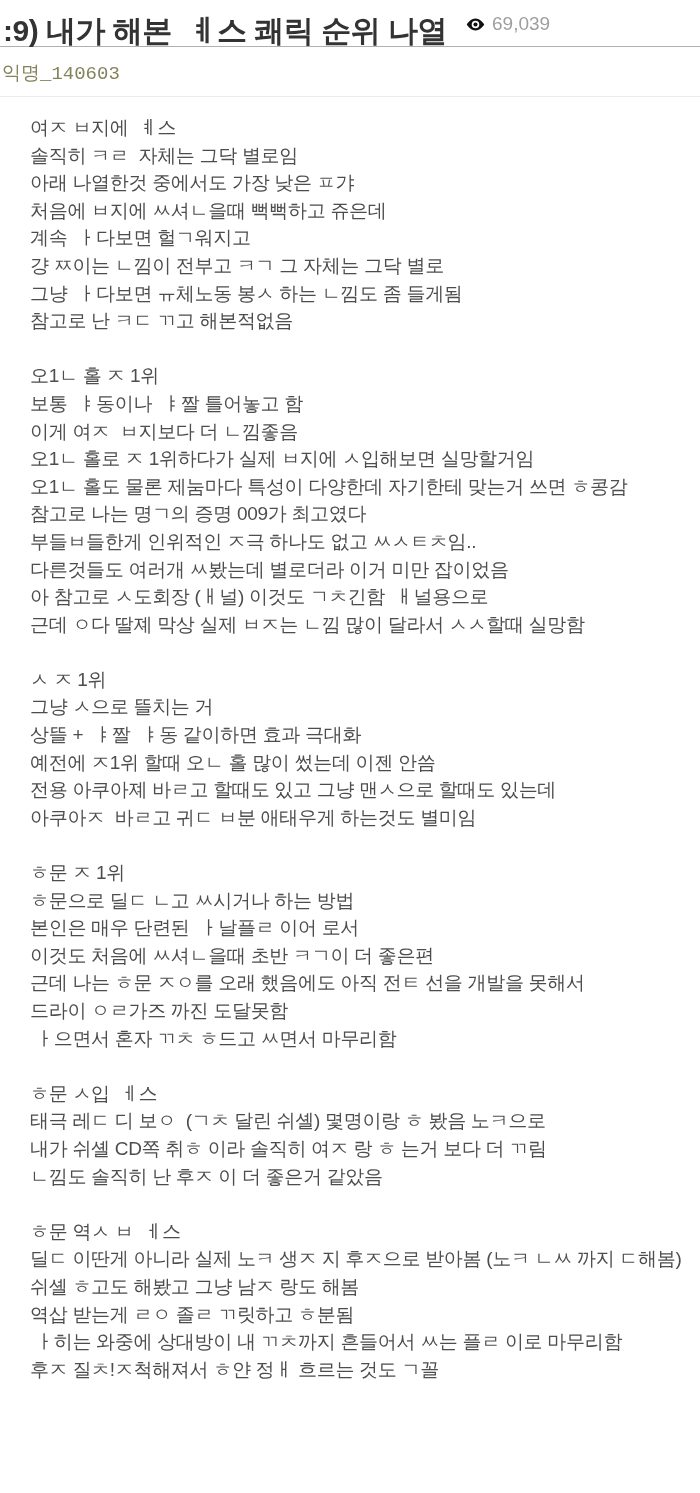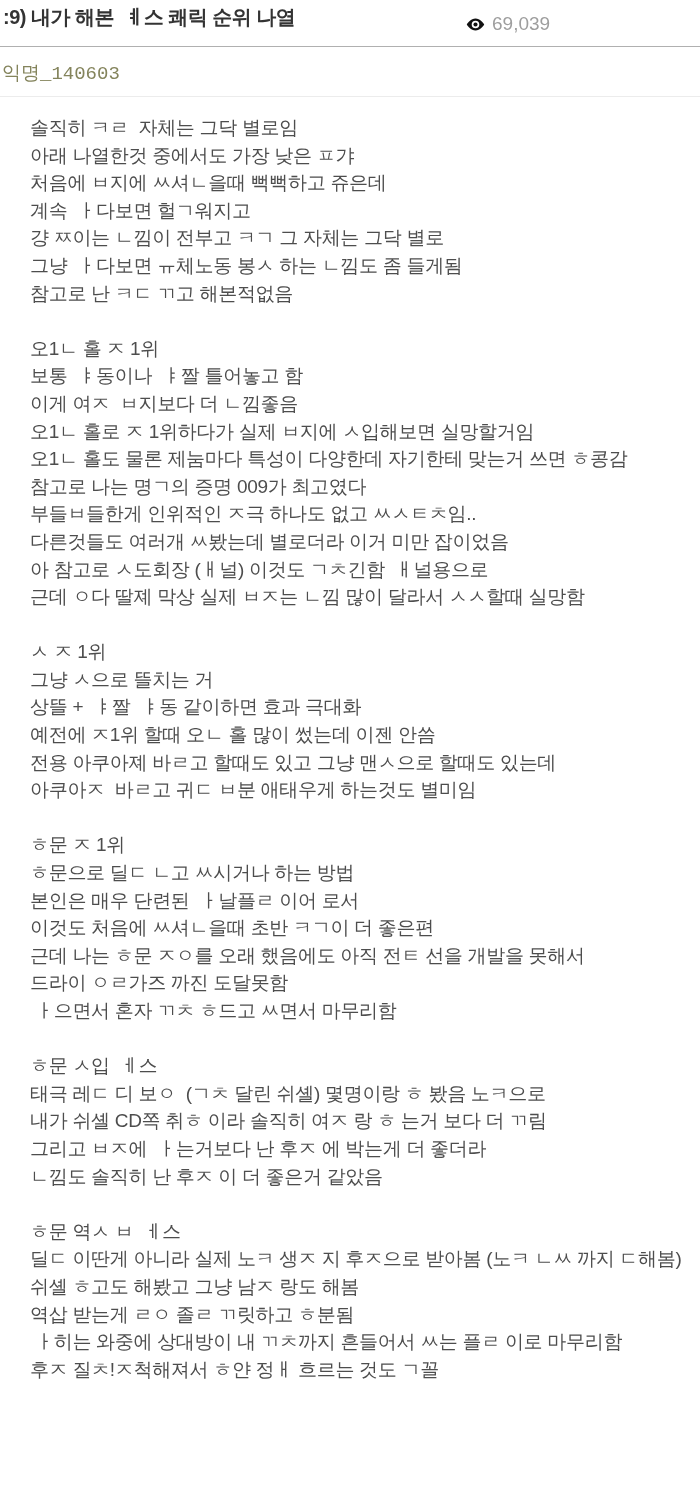--- a/index.html
+++ b/index.html
@@ -21,22 +21,22 @@
     overflow:hidden;
     position:relative;
   }
   .title-bar{
     height:47px;
     border-bottom:1px solid var(--divider-strong);
     position:relative;
   }
   .post-title{
     position:absolute;
-    left:3px;top:4px;
-    font-size:20px;
+    left:3px;top:11px;
+    font-size:30px;
     font-weight:bold;
     color:var(--title-color);
     white-space:pre;
     letter-spacing:-0.5px;
   }
   .views{
     position:absolute;
     left:466px;top:13px;
     display:flex;align-items:center;gap:7px;
   }
@@ -88,20 +88,21 @@
       </span>
       <span class="views-count">69,039</span>
     </div>
   </div>
 
   <div class="author-bar">
     <div class="author-name">익명_140603</div>
   </div>
 
   <div class="body-area">
+      <div class="line">여ㅈ ㅂ지에  ㅖ스</div>
       <div class="line">솔직히 ㅋㄹ  자체는 그닥 별로임</div>
       <div class="line">아래 나열한것 중에서도 가장 낮은 ㅍ갸</div>
       <div class="line">처음에 ㅂ지에 ㅆ셔ㄴ을때 뻑뻑하고 쥬은데</div>
       <div class="line">계속  ㅏ다보면 헐ㄱ워지고</div>
       <div class="line">걍 ㅉ이는 ㄴ낌이 전부고 ㅋㄱ 그 자체는 그닥 별로</div>
       <div class="line">그냥  ㅏ다보면 ㅠ체노동 봉ㅅ 하는 ㄴ낌도 좀 들게됨</div>
       <div class="line">참고로 난 ㅋㄷ ㄲ고 해본적없음</div>
       <div class="line">&nbsp;</div>
       <div class="line">오1ㄴ 홀 ㅈ 1위</div>
       <div class="line">보통  ㅑ동이나  ㅑ짤 틀어놓고 함</div>
@@ -125,21 +126,20 @@
       <div class="line">ㅎ문으로 딜ㄷ ㄴ고 ㅆ시거나 하는 방법</div>
       <div class="line">본인은 매우 단련된  ㅏ날플ㄹ 이어 로서</div>
       <div class="line">이것도 처음에 ㅆ셔ㄴ을때 초반 ㅋㄱ이 더 좋은편</div>
       <div class="line">근데 나는 ㅎ문 ㅈㅇ를 오래 했음에도 아직 전ㅌ 선을 개발을 못해서</div>
       <div class="line">드라이 ㅇㄹ가즈 까진 도달못함</div>
       <div class="line"> ㅏ으면서 혼자 ㄲㅊ ㅎ드고 ㅆ면서 마무리함</div>
       <div class="line">&nbsp;</div>
       <div class="line">ㅎ문 ㅅ입  ㅔ스</div>
       <div class="line">태극 레ㄷ 디 보ㅇ  (ㄱㅊ 달린 쉬셸) 몇명이랑 ㅎ 봤음 노ㅋ으로</div>
       <div class="line">내가 쉬셸 CD쪽 취ㅎ 이라 솔직히 여ㅈ 랑 ㅎ 는거 보다 더 ㄲ림</div>
-      <div class="line">그리고 ㅂㅈ에  ㅏ는거보다 난 후ㅈ 에 박는게 더 좋더라</div>
       <div class="line">ㄴ낌도 솔직히 난 후ㅈ 이 더 좋은거 같았음</div>
       <div class="line">&nbsp;</div>
       <div class="line">ㅎ문 역ㅅ ㅂ  ㅔ스</div>
       <div class="line">딜ㄷ 이딴게 아니라 실제 노ㅋ 생ㅈ 지 후ㅈ으로 받아봄 (노ㅋ ㄴㅆ 까지 ㄷ해봄)</div>
       <div class="line">쉬셸 ㅎ고도 해봤고 그냥 남ㅈ 랑도 해봄</div>
       <div class="line">역삽 받는게 ㄹㅇ 졸ㄹ ㄲ릿하고 ㅎ분됨</div>
       <div class="line"> ㅏ히는 와중에 상대방이 내 ㄲㅊ까지 흔들어서 ㅆ는 플ㄹ 이로 마무리함</div>
       <div class="line">후ㅈ 질ㅊ!ㅈ척해져서 ㅎ얀 정ㅐ 흐르는 것도 ㄱ꼴</div>
     </div>
 

